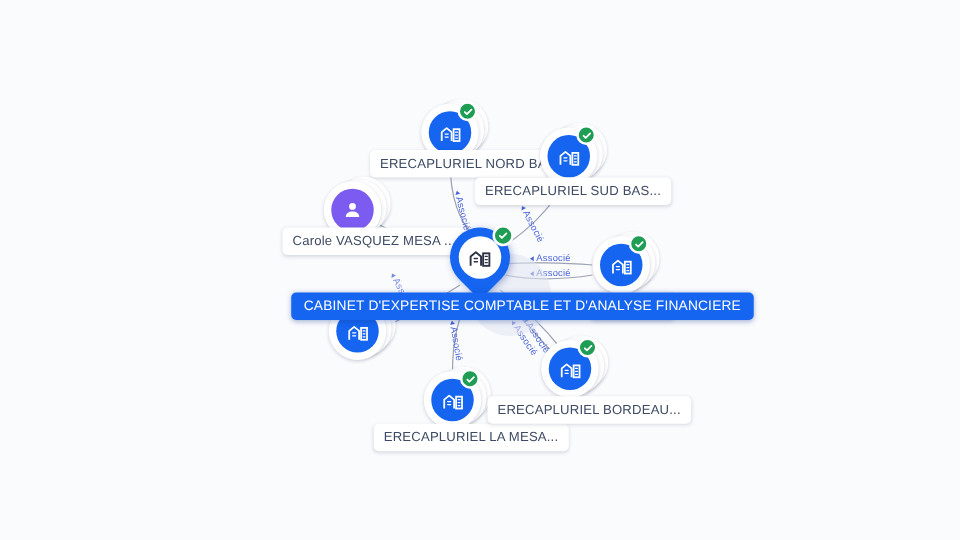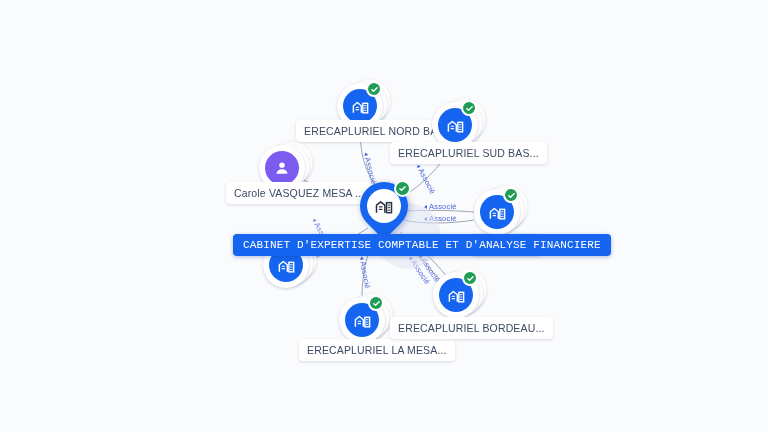--- a/index.html
+++ b/index.html
@@ -237,21 +237,21 @@
           </svg>
         </div>
       </div>
       <div class="badge ok" style="left:29px;top:-2px;">
         <svg width="9" height="9" viewBox="0 0 12 12">
             <path d="M2.5 6.2l2.2 2.2L9.5 3.6" stroke="#fff" stroke-width="1.9" fill="none" stroke-linecap="round" stroke-linejoin="round"></path>
           </svg>
       </div>
     </div>
   </div>
-  <div class="lbl" style="left:390px;top:142px;">ERECAPLURIEL SUD BAS...</div>
+  <div class="lbl" style="left:380px;top:142px;">ERECAPLURIEL SUD BAS...</div>
 
   <div class="node" style="left:282px;top:168px;">
     <div class="stack">
       <div class="stack-card c3"></div>
       <div class="stack-card c2"></div>
       <div class="stack-card c1">
         <div class="disc person">
           <svg width="18" height="18" viewBox="0 0 24 24" fill="#fff">
             <circle cx="12" cy="8.2" r="3.6"></circle>
             <path d="M4.8 19.5c0-3.7 3.2-5.8 7.2-5.8s7.2 2.1 7.2 5.8z"></path>
@@ -365,15 +365,15 @@
           <path d="M17 11h2M17 14h2M17 17h2" stroke="#2b3245" stroke-width="1.2" stroke-linecap="round"></path>
         </svg>
       </div>
       <div class="badge ok" style="left:34px;top:-2px;width:17px;height:17px;">
         <svg width="9" height="9" viewBox="0 0 12 12">
             <path d="M2.5 6.2l2.2 2.2L9.5 3.6" stroke="#fff" stroke-width="1.9" fill="none" stroke-linecap="round" stroke-linejoin="round"></path>
           </svg>
       </div>
     </div>
   </div>
-  <div class="lbl selected" style="left:233px;top:234px;font-family:Liberation Mono, monospace;">CABINET D'EXPERTISE COMPTABLE ET D'ANALYSE FINANCIERE</div>
+  <div class="lbl selected" style="left:233px;top:234px;">CABINET D'EXPERTISE COMPTABLE ET D'ANALYSE FINANCIERE</div>
 
 </div>
 
 </body></html>

